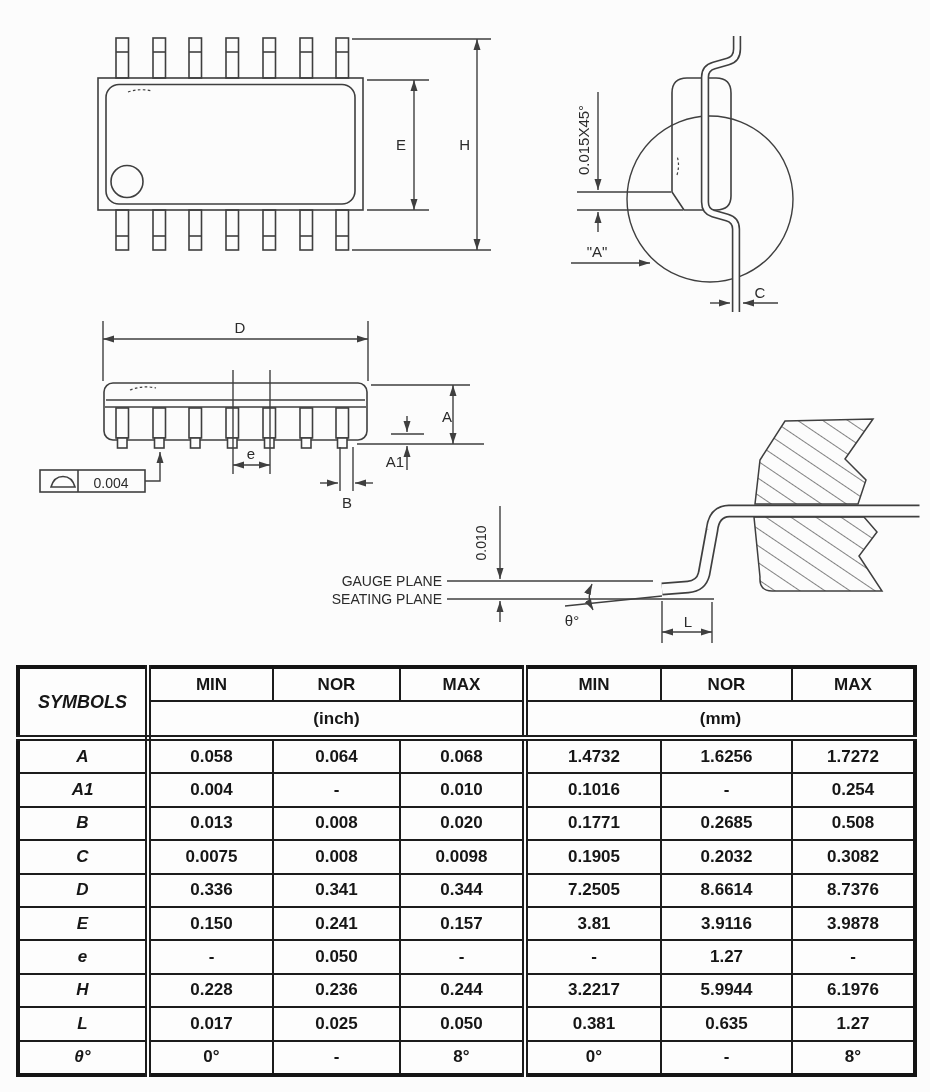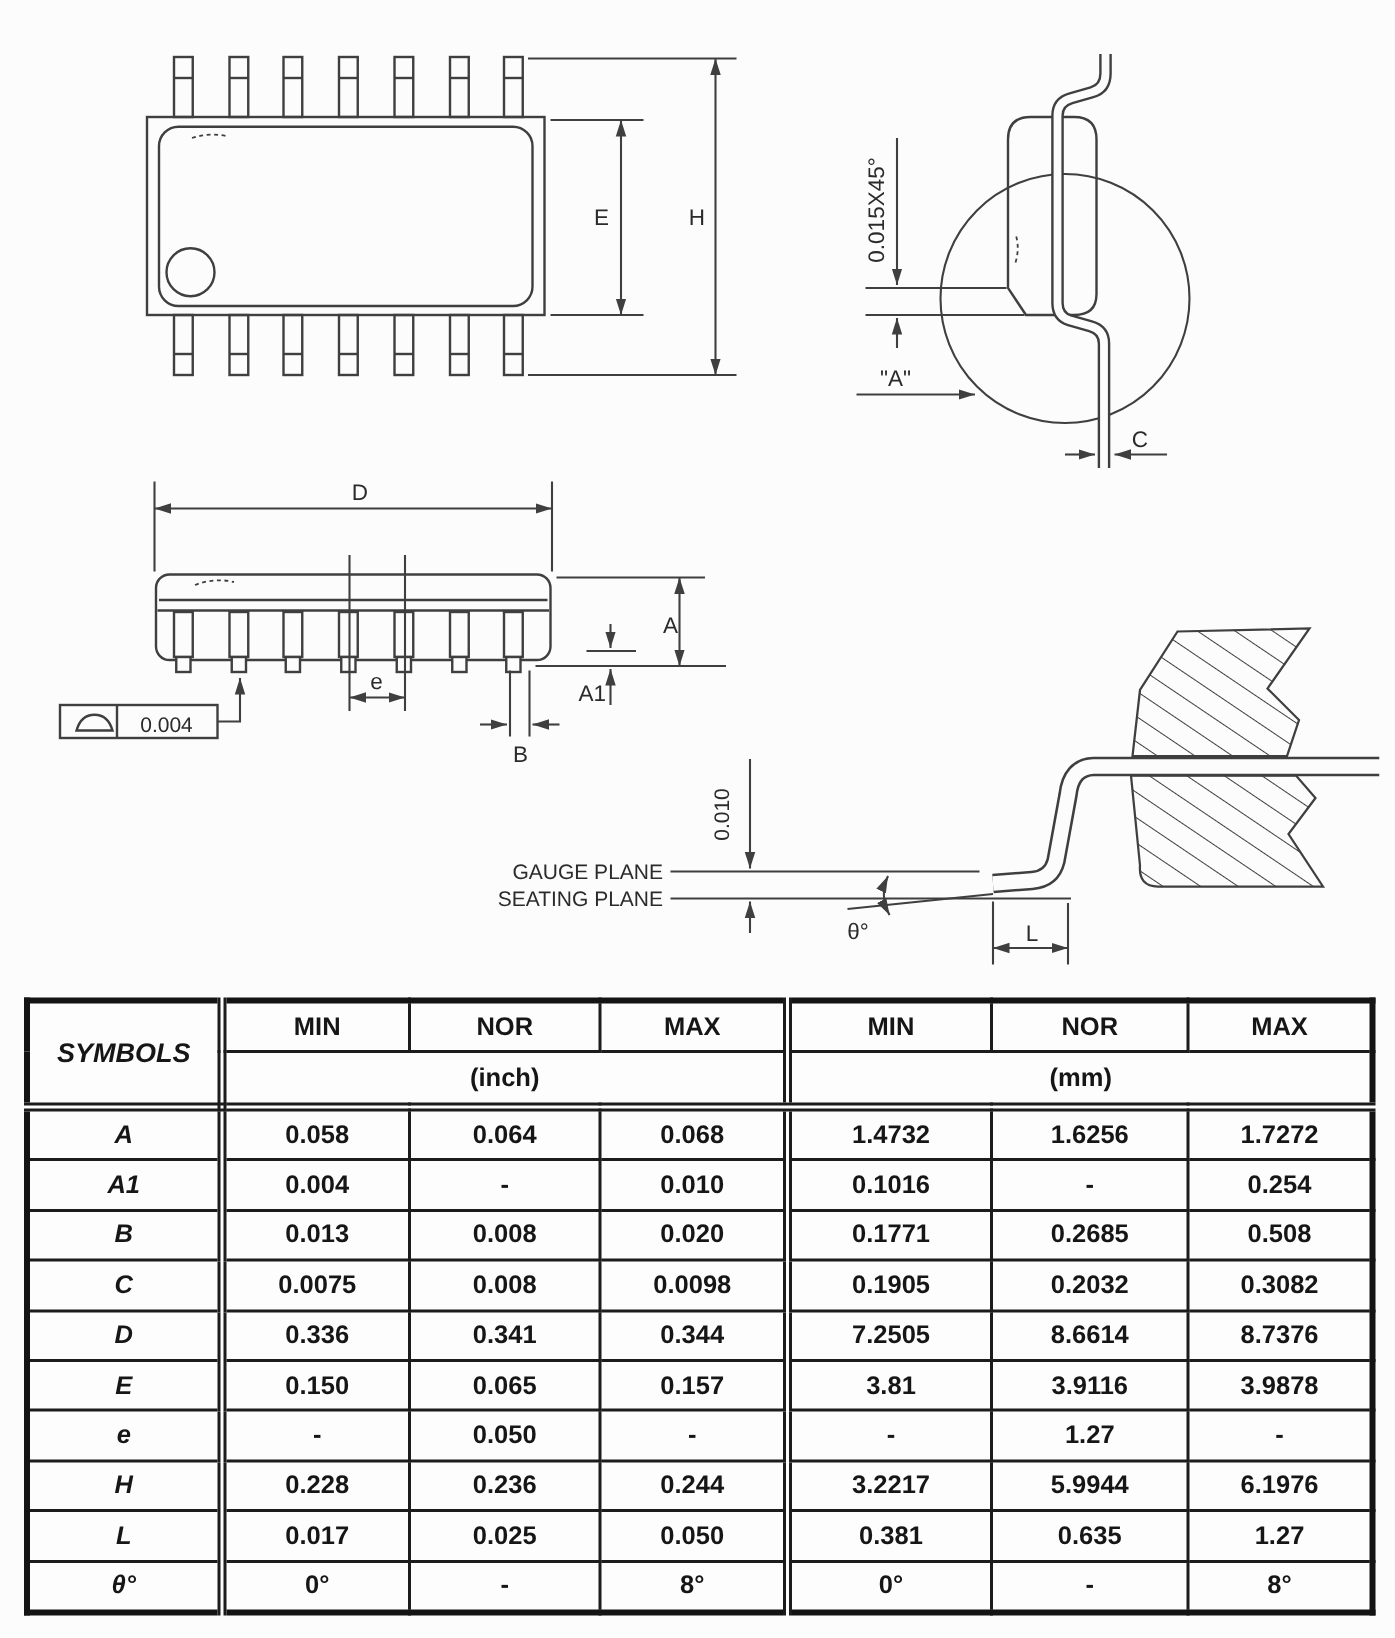--- a/index.html
+++ b/index.html
@@ -288,21 +288,21 @@
           <td>0.336</td>
           <td>0.341</td>
           <td>0.344</td>
           <td class="mmfirst">7.2505</td>
           <td>8.6614</td>
           <td>8.7376</td>
         </tr>
         <tr>
           <td class="sym">E</td>
           <td>0.150</td>
-          <td>0.065</td>
+          <td>0.241</td>
           <td>0.157</td>
           <td class="mmfirst">3.81</td>
           <td>3.9116</td>
           <td>3.9878</td>
         </tr>
         <tr>
           <td class="sym">e</td>
           <td>-</td>
           <td>0.050</td>
           <td>-</td>

